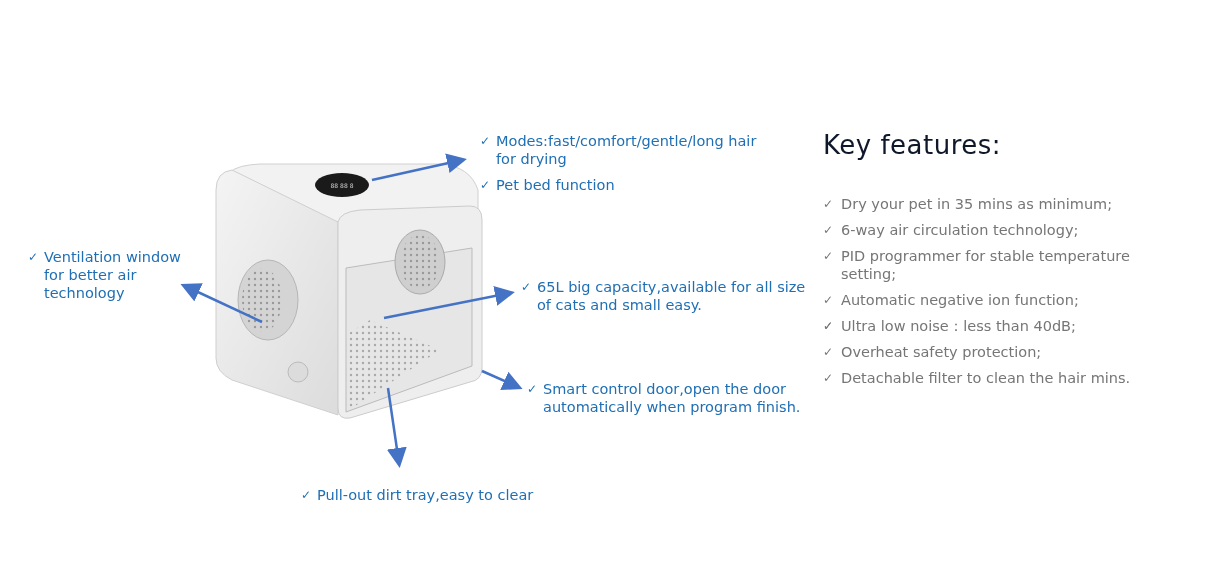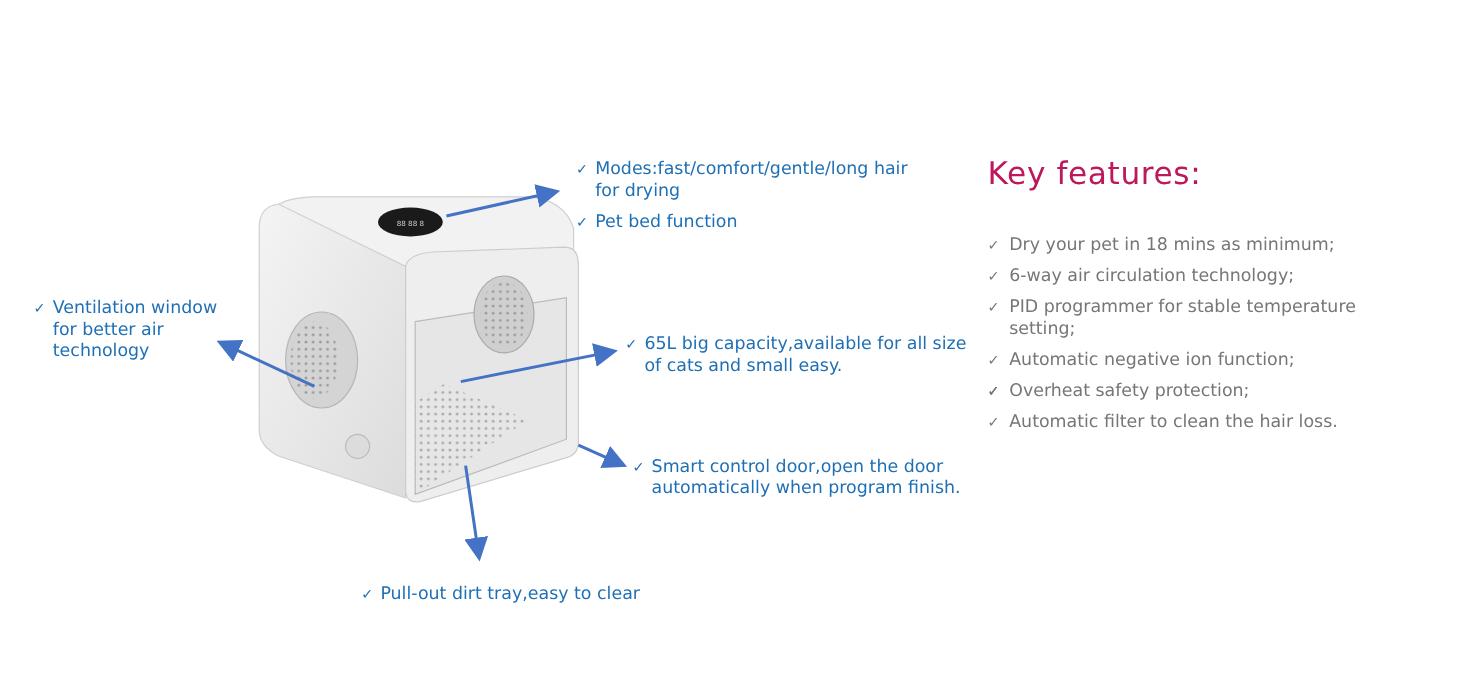--- a/index.html
+++ b/index.html
@@ -1,21 +1,21 @@
 <!DOCTYPE html>
 <html><head>
   <meta charset="utf-8">
   <style>
     html, body { margin:0; padding:0; background:#ffffff; }
     body { width:1215px; height:570px; position:relative; overflow:hidden;
            font-family:"DejaVu Sans", sans-serif; }
     .callout { position:absolute; color:#1f6fb5; font-size:14.5px; line-height:18px; }
     .callout .item { position:relative; padding-left:16px; }
     .callout .item .ck { position:absolute; left:0; top:0; font-size:12px; }
-    .kf-title { position:absolute; left:823px; top:130px; color:#be185d; font-size:26px; letter-spacing:0.5px; }
+    .kf-title { position:absolute; left:823px; top:130px; color:#0f172a; font-size:26px; letter-spacing:0.5px; }
     .kf-list { position:absolute; left:823px; top:195px; width:350px; color:#767676; font-size:14.5px; }
     .kf-list .row { position:relative; padding-left:18px; line-height:18px; margin-bottom:8px; }
     .kf-list .row .ck { position:absolute; left:0; top:0; font-size:12px; }
     svg.layer { position:absolute; left:0; top:0; }
   </style>
 </head>
 <body>
 
 <svg class="layer" width="1215" height="570">
   <defs>
@@ -95,21 +95,21 @@
 
 <div class="callout" style="left:301px; top:486px; width:300px;">
   <div class="item">
     <span class="ck">✓</span>
     <span>Pull-out dirt tray,easy to clear</span>
   </div>
 </div>
 
 <div class="kf-title">Key features:</div>
 <div class="kf-list">
-  <div class="row"><span class="ck">✓</span><span>Dry your pet in 18 mins as minimum;</span></div>
+  <div class="row"><span class="ck">✓</span><span>Dry your pet in 35 mins as minimum;</span></div>
   <div class="row"><span class="ck">✓</span><span>6-way air circulation technology;</span></div>
   <div class="row" style="width:330px;"><span class="ck">✓</span><span>PID programmer for stable temperature setting;</span></div>
   <div class="row"><span class="ck">✓</span><span>Automatic negative ion function;</span></div>
   <div class="row"><span class="ck">✓</span></div>
-  <div class="row"><span class="ck">✓</span></div>
+  <div class="row"><span class="ck">✓</span><span>Ultra low noise：less than 40dB;</span></div>
   <div class="row"><span class="ck">✓</span><span>Overheat safety protection;</span></div>
-  <div class="row"><span class="ck">✓</span><span>Automatic filter to clean the hair loss.</span></div>
+  <div class="row"><span class="ck">✓</span><span>Detachable filter to clean the hair mins.</span></div>
 </div>
 
 </body></html>

